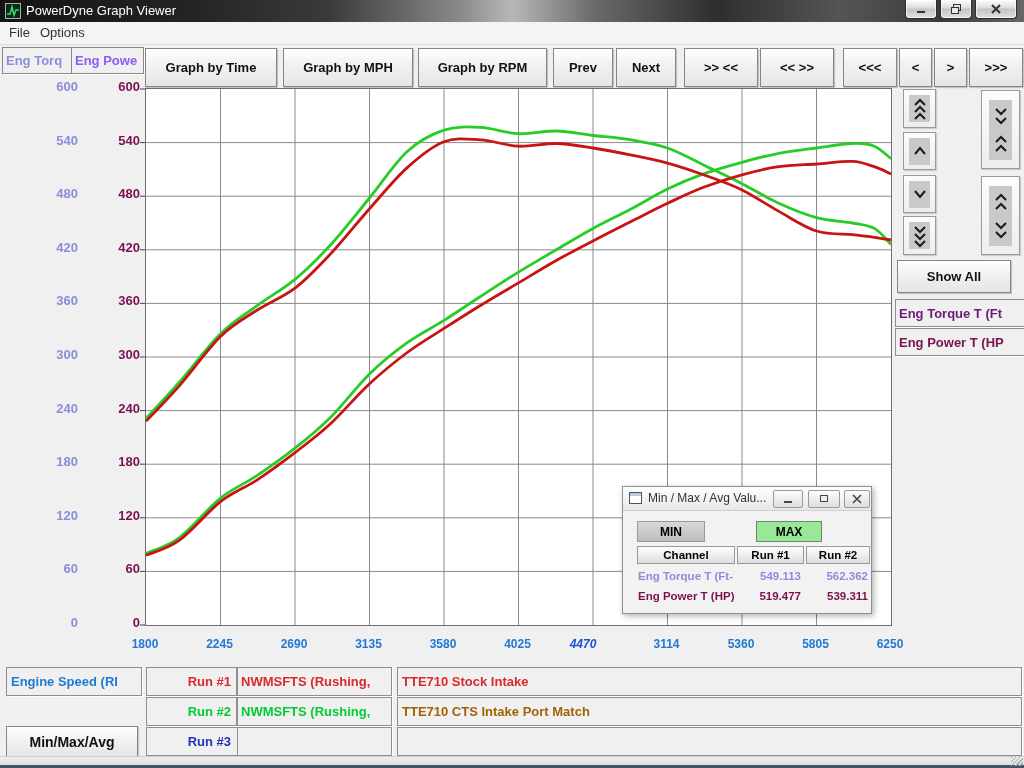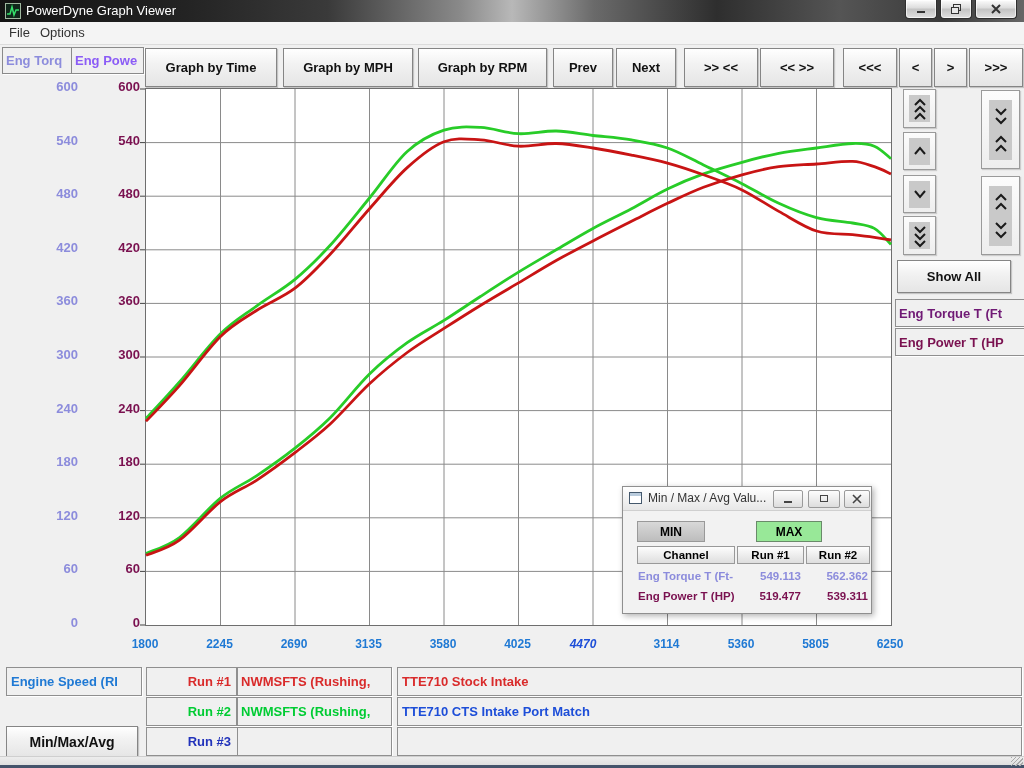--- a/index.html
+++ b/index.html
@@ -287,21 +287,21 @@
     <span style="color: rgb(217, 43, 43);">TTE710 Stock Intake</span>
   </div>
 
   <div class="abs fld" style="left:146px;top:697px;width:84px;height:27px;justify-content:flex-end;padding-right:5px">
     <span style="color: rgb(0, 204, 51);">Run #2</span>
   </div>
   <div class="abs fld" style="left:237px;top:697px;width:150px;height:27px;padding-left:3px">
     <span style="color: rgb(0, 204, 51);">NWMSFTS (Rushing,</span>
   </div>
   <div class="abs fld" style="left:397px;top:697px;width:619px;height:27px;padding-left:4px">
-    <span style="color: #1d4ed8; text-align: right;">TTE710 CTS Intake Port Match</span>
+    <span style="color: #a16207; text-align: right;">TTE710 CTS Intake Port Match</span>
   </div>
 
   <div class="abs b3d" style="left:6px;top:726px;width:130px;height:30px;font-size:14px">
     <span>Min/Max/Avg</span>
   </div>
   <div class="abs fld" style="left:146px;top:727px;width:84px;height:27px;justify-content:flex-end;padding-right:12px">
     <span style="color: rgb(34, 51, 187);">Run #3</span>
   </div>
   <div class="abs fld" style="left:237px;top:727px;width:150px;height:27px;padding-left:3px">
     <span style="color: rgb(34, 51, 187);"></span>

